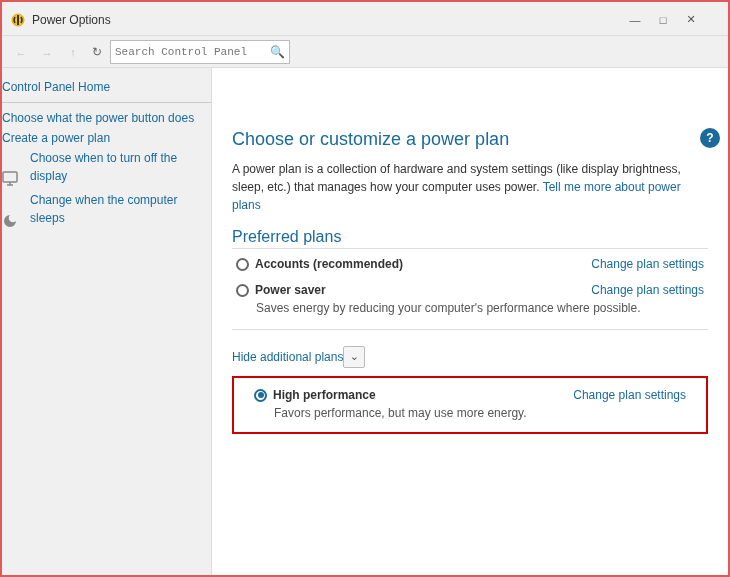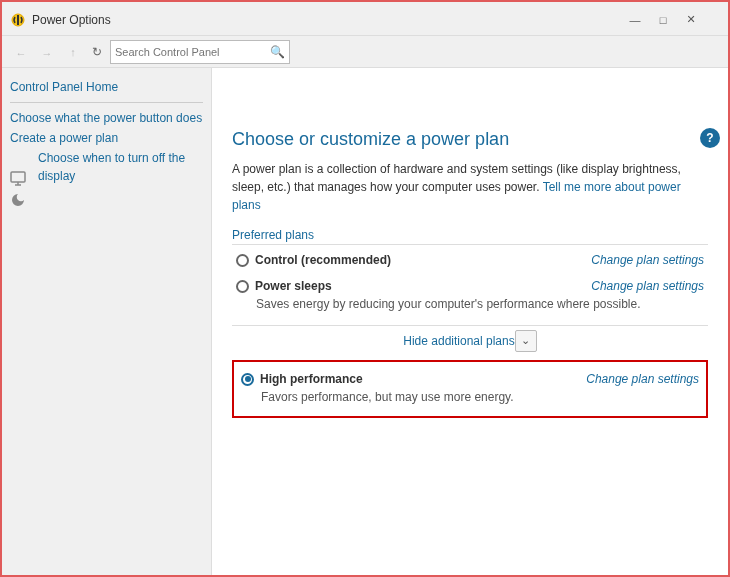--- a/index.html
+++ b/index.html
@@ -127,39 +127,40 @@
       align-items: center;
       padding: 0 4px;
     }
     .search-input {
       border: none;
       outline: none;
       flex: 1;
       font-size: 11px;
       color: #999;
       background: transparent;
+      font-family: Liberation Mono, monospace;
     }
     .search-icon-btn {
       color: #666;
       font-size: 12px;
       cursor: pointer;
     }
 
     
     .main-layout {
       display: flex;
       flex: 1;
       overflow: hidden;
     }
 
     
     .sidebar {
       width: 210px;
       background: #f0f0f0;
-      padding: 10px 8px;
+      padding: 10px 0;
       border-right: 1px solid #ddd;
       display: flex;
       flex-direction: column;
     }
     .sidebar-link {
       color: #1a6b9c;
       text-decoration: none;
       font-size: 12px;
       line-height: 1.5;
       cursor: pointer;
@@ -214,21 +215,21 @@
       line-height: 1.5;
       margin-bottom: 14px;
     }
     .content-desc a {
       color: #1a6b9c;
       text-decoration: none;
     }
 
     
     .section-header {
-      font-size: 12px;
+      font-size: 16px;
       color: #1a6b9c;
       font-weight: 500;
       margin-bottom: 8px;
       border-bottom: 1px solid #ddd;
       padding-bottom: 2px;
     }
 
     
     .plan-option {
       margin-bottom: 12px;
@@ -270,38 +271,37 @@
       font-size: 12px;
       font-weight: 600;
       color: #333;
     }
     .plan-change-link {
       color: #1a6b9c;
       font-size: 12px;
       text-decoration: none;
       white-space: nowrap;
       cursor: pointer;
-      font-style: italic;
     }
     .plan-desc {
       font-size: 12px;
       color: #555;
       margin-left: 20px;
       margin-top: 3px;
       line-height: 1.4;
     }
 
     
     .hide-plans-header {
       display: flex;
       align-items: center;
-      justify-content: center;
+      justify-content: flex-start;
       margin-bottom: 8px;
       border-top: 1px solid #ddd;
-      padding-top: 4px;
+      padding-top: 16px;
     }
     .hide-plans-label {
       font-size: 12px;
       color: #1a6b9c;
       font-weight: 500;
     }
     .collapse-btn {
       width: 22px;
       height: 22px;
       border: 1px solid #bbb;
@@ -311,21 +311,21 @@
       align-items: center;
       justify-content: center;
       font-size: 11px;
       color: #555;
       border-radius: 2px;
     }
 
     
     .high-perf-box {
       border: 2px solid #cc0000;
-      padding: 10px 7px;
+      padding: 10px 20px;
     }
 
     
     .help-btn {
       position: absolute;
       right: 8px;
       top: 60px;
       width: 20px;
       height: 20px;
       background: #1a6b9c;
@@ -397,49 +397,50 @@
               </svg>
             </div>
             <a class="sidebar-link">Choose when to turn off the display</a>
           </div>
           <div class="sidebar-item-with-icon">
             <div class="sidebar-item-icon">
               <svg width="16" height="16" viewBox="0 0 16 16">
                 <path d="M8 2 A6 6 0 1 0 14 8 A4 4 0 0 1 8 2 Z" fill="#888"></path>
               </svg>
             </div>
+            <a class="sidebar-link">Change when the computer sleeps</a>
           </div>
         </div>
         <div class="sidebar-spacer"></div>
       </div>
 
       <div class="content">
         <h1 class="content-title">Choose or customize a power plan</h1>
         <p class="content-desc">
           <span>A power plan is a collection of hardware and system settings (like display brightness, sleep, etc.) that manages how your computer uses power.</span>
           <a href="#">Tell me more about power plans</a>
         </p>
 
         <div class="section-header">Preferred plans</div>
 
         <div class="plan-option">
           <div class="plan-option-header">
             <label class="plan-radio-label">
               <div class="plan-radio"></div>
-              <span class="plan-name">Control (recommended)</span>
+              <span class="plan-name">Accounts (recommended)</span>
             </label>
             <a href="#" class="plan-change-link">Change plan settings</a>
           </div>
         </div>
 
         <div class="plan-option">
           <div class="plan-option-header">
             <label class="plan-radio-label">
               <div class="plan-radio"></div>
-              <span class="plan-name">Power sleeps</span>
+              <span class="plan-name">Power saver</span>
             </label>
             <a href="#" class="plan-change-link">Change plan settings</a>
           </div>
           <div class="plan-desc">Saves energy by reducing your computer's performance where possible.</div>
         </div>
 
         <div class="hide-plans-header">
           <span class="hide-plans-label">Hide additional plans</span>
           <button class="collapse-btn">⌄</button>
         </div>

